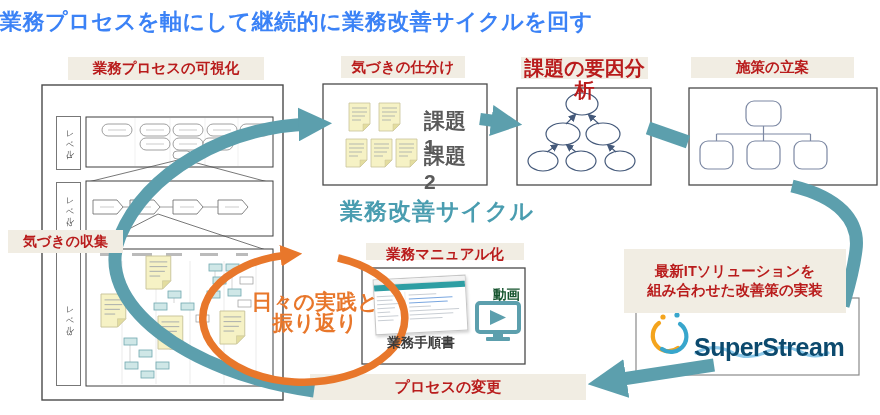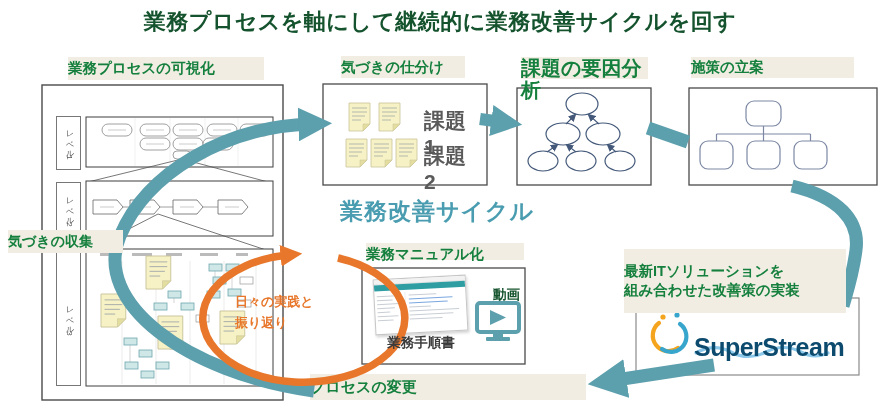--- a/index.html
+++ b/index.html
@@ -1,32 +1,32 @@
 <!DOCTYPE html>
 <html><head>
 <meta charset="utf-8">
 <style>
   html,body{margin:0;padding:0;background:#fff;}
   .stage{position:relative;width:880px;height:415px;background:#fff;overflow:hidden;
          font-family:"Liberation Sans","DejaVu Sans",sans-serif;color:#2b2b2b;}
   .layer{position:absolute;left:0;top:0;width:880px;height:415px;pointer-events:none;}
   .z1{z-index:1}.z2{z-index:2}.z3{z-index:3}.z4{z-index:4}.z5{z-index:5}
   .abs{position:absolute;}
-  .title{left:0;top:7px;width:880px;text-align:center;font-size:22px;font-weight:bold;color:#14532d;letter-spacing:.5px;}
-  .tag{background:#F1EDE3;font-weight:bold;color:#15803d;}
+  .title{left:0;top:7px;width:880px;text-align:left;font-size:22px;font-weight:bold;color:#3b82f6;letter-spacing:.5px;}
+  .tag{background:#F1EDE3;text-align:center;font-weight:bold;color:#b91c1c;}
   .h-viz{left:68px;top:57px;width:196px;height:23px;line-height:23px;font-size:14.5px;}
   .h-sort{left:341px;top:56px;width:124px;height:22px;line-height:22px;font-size:14.5px;}
   .h-ana{left:521px;top:57px;width:127px;height:22px;line-height:22px;font-size:20px;}
   .h-plan{left:691px;top:57px;width:163px;height:21px;line-height:21px;font-size:14.5px;}
   .h-manual{left:366px;top:243px;width:158px;height:17px;line-height:23px;font-size:14.5px;}
   .collect{left:8px;top:230px;width:115px;height:23px;line-height:23px;font-size:14px;}
   .procchg{left:310px;top:374px;width:276px;height:26px;line-height:26px;font-size:15px;}
   .impl{left:624px;top:249px;width:222px;padding:13px 0;font-size:14.5px;line-height:19px;}
   .cycle-title{left:340px;top:196px;width:220px;font-size:23px;font-weight:bold;color:#4A9DB0;letter-spacing:1px;}
-  .daily{left:235px;top:291px;width:160px;text-align:left;font-weight:bold;color:#E8772B;font-size:13px;line-height:21px;}
+  .daily{left:235px;top:291px;width:160px;text-align:center;font-weight:bold;color:#E8772B;font-size:21px;line-height:21px;}
   .issue{width:48px;font-size:21px;color:#5a5a5a;font-weight:bold;}
   .issue1{left:424px;top:107px;}
   .issue2{left:424px;top:142px;}
   .lvl{border:1px solid #777;background:#fff;display:flex;align-items:center;justify-content:center;
        writing-mode:vertical-rl;text-orientation:mixed;font-size:8px;color:#555;letter-spacing:1px;}
   .lvl1{left:56px;top:116px;width:23px;height:52px;}
   .lvl2{left:56px;top:182px;width:23px;height:53px;}
   .lvl3{left:56px;top:251px;width:23px;height:133px;}
   .vid-label{left:476px;top:286px;width:44px;text-align:right;font-size:13.5px;font-weight:bold;color:#14532d;}
   .doc-label{left:376px;top:334px;width:90px;text-align:center;font-size:13.5px;font-weight:bold;color:#3c3c3c;}

